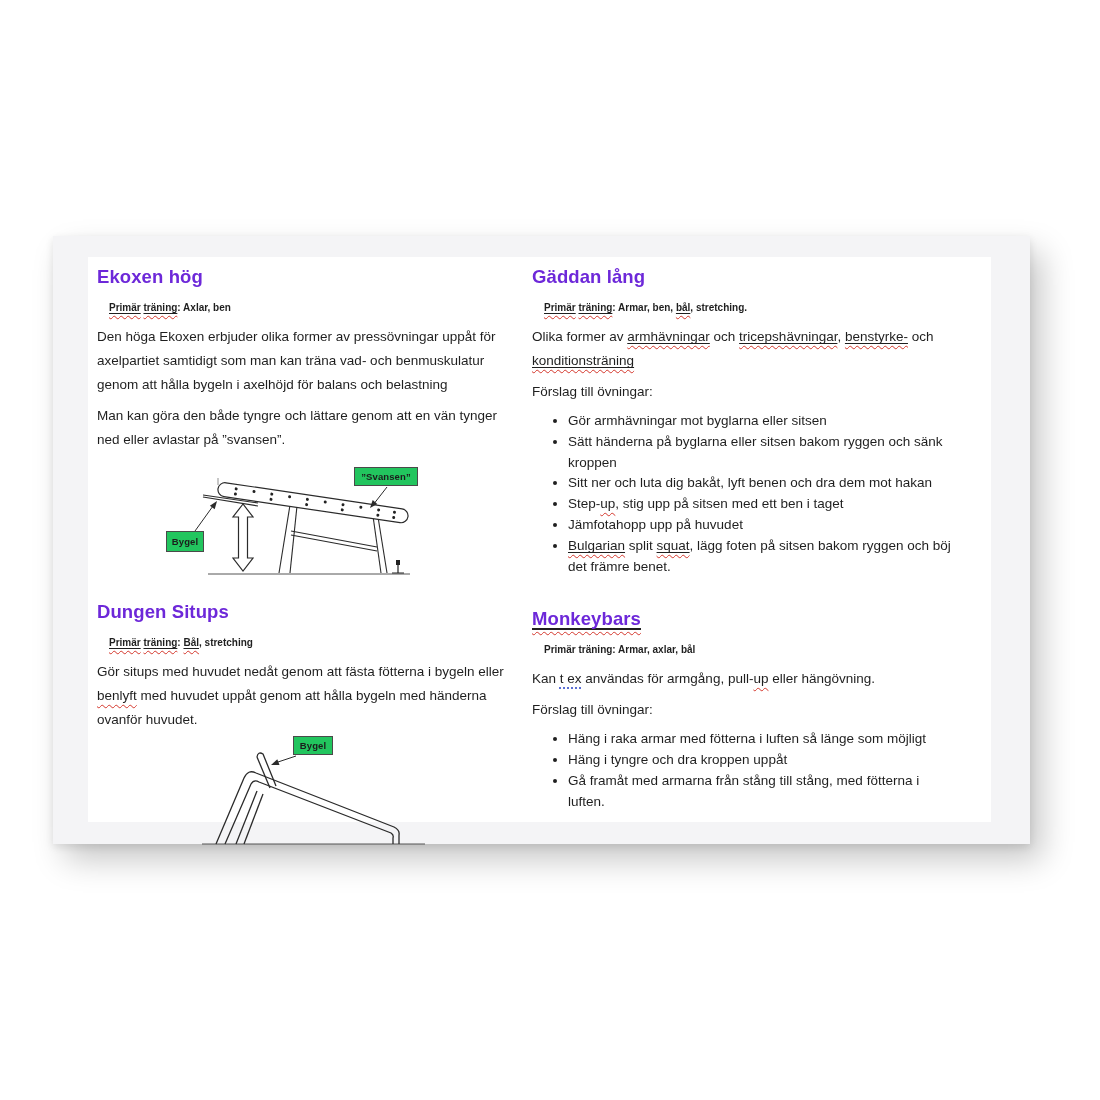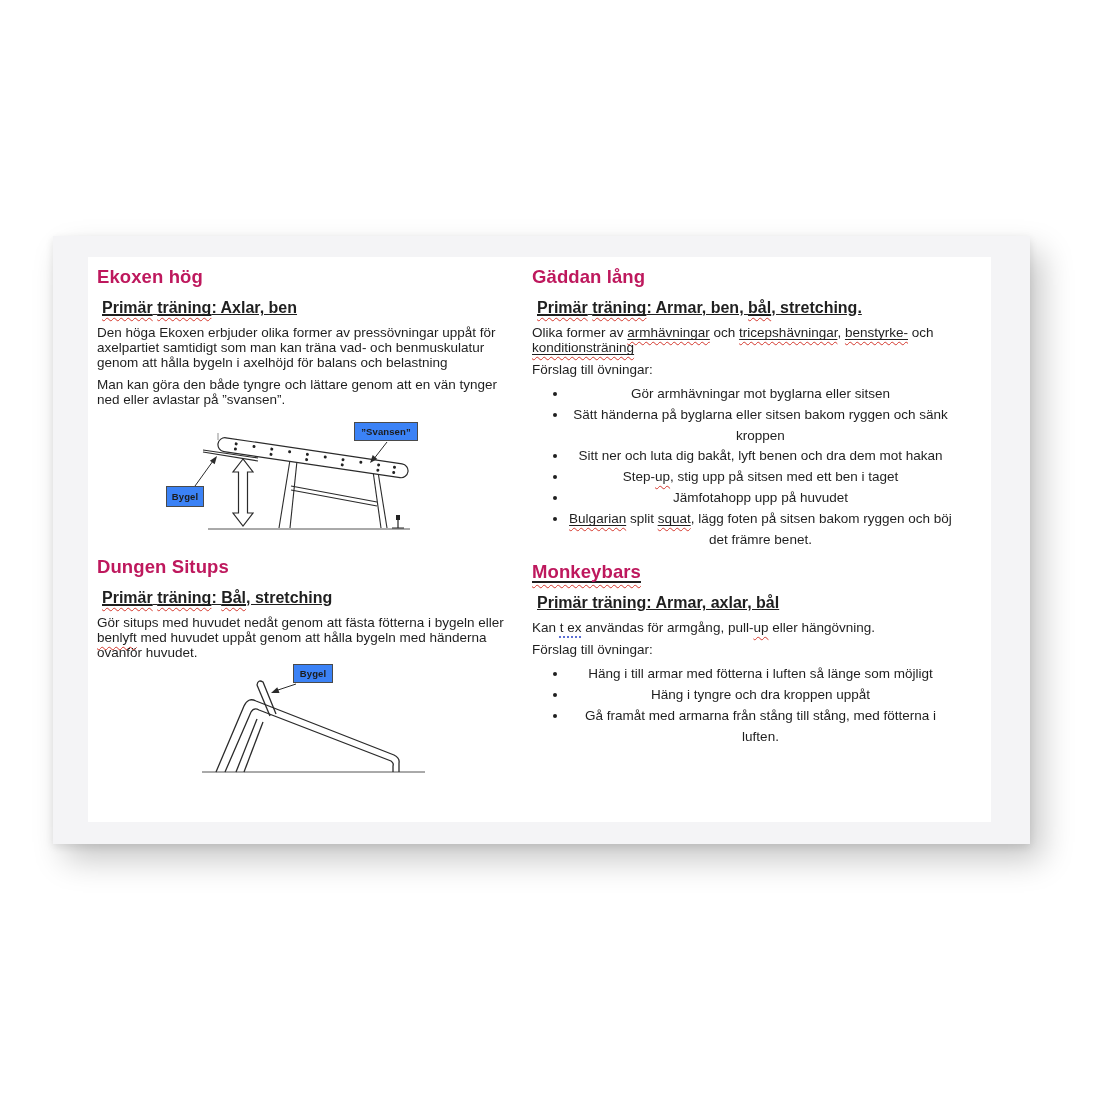--- a/index.html
+++ b/index.html
@@ -14,44 +14,44 @@
     box-shadow:0 3px 8px rgba(0,0,0,.10), 12px 16px 30px rgba(0,0,0,.22);
   }
   .panel{
     position:absolute;left:35px;top:21px;right:39px;bottom:22px;
     background:#ffffff;
   }
   .col{position:absolute;top:10px;}
   .col-left{left:9px;width:424px;}
   .col-right{left:444px;width:421px;}
   h2{
-    font-size:18.5px;line-height:20px;margin:0 0 12px;font-weight:700;color:#be185d;
+    font-size:18.5px;line-height:20px;margin:0 0 12px;font-weight:700;color:#6d28d9;
     letter-spacing:.1px;
   }
   h2.gap{margin-top:17px;}
-  h2.gap2{margin-top:12px;}
-  p{font-size:13.5px;line-height:15px;margin:0 0 7px;}
-  p.label{font-weight:700;line-height:17px;margin:0 5px 9px;font-size:16px;text-decoration:underline;}
+  h2.gap2{margin-top:32px;}
+  p{font-size:13.5px;line-height:24px;margin:0 0 7px;}
+  p.label{font-weight:700;line-height:17px;margin:0 12px 9px;font-size:10px;}
   ul{margin:2px 0 0;padding-left:36px;list-style:disc;}
-  li{font-size:13.5px;line-height:20.8px;text-align:center;}
+  li{font-size:13.5px;line-height:20.8px;}
   .u{text-decoration-line:underline;text-decoration-thickness:1.3px;
      text-underline-offset:2px;text-decoration-color:#1f1f1f;text-decoration-skip-ink:none;}
   .sp{text-decoration-line:underline;text-decoration-style:wavy;
      text-decoration-color:#d4372c;text-decoration-thickness:1px;
      text-underline-offset:4px;text-decoration-skip-ink:none;}
   .gr{text-decoration-line:underline;text-decoration-style:dotted;
      text-decoration-color:#5b6fd4;text-decoration-thickness:1.5px;
      text-underline-offset:3.5px;text-decoration-skip-ink:none;}
   h2 .u{text-decoration-thickness:2px;text-underline-offset:3px;}
   h2 .sp{text-underline-offset:6px;}
   .diagram{position:relative;}
   .d1{width:320px;height:126px;margin:0 0 0 43px;}
   .d2{width:240px;height:120px;margin:-8px 0 0 103px;}
   .dlabel{
-    position:absolute;background:#3b82f6;border:1.2px solid #4a4a4a;color:#1c1c1c;
+    position:absolute;background:#22c55e;border:1.2px solid #4a4a4a;color:#1c1c1c;
     font-size:9.5px;font-weight:700;display:flex;align-items:center;justify-content:center;
     box-sizing:border-box;letter-spacing:.1px;
   }
   svg{position:absolute;left:0;top:0;}
 </style>
 </head>
 <body>
 
 <div class="card">
   <div class="panel">
@@ -152,20 +152,20 @@
         <li>Step-<span class="sp">up</span>, stig upp på sitsen med ett ben i taget</li>
         <li>Jämfotahopp upp på huvudet</li>
         <li><span class="u"><span class="sp">Bulgarian</span></span> split <span class="u"><span class="sp">squat</span></span>, lägg foten på sitsen bakom ryggen och böj det främre benet.</li>
       </ul>
 
       <h2 class="gap2"><span class="u"><span class="sp">Monkeybars</span></span></h2>
       <p class="label">Primär träning: Armar, axlar, bål</p>
       <p>Kan <span class="gr">t ex</span> användas för armgång, pull-<span class="sp">up</span> eller hängövning.</p>
       <p>Förslag till övningar:</p>
       <ul>
-        <li>Häng i till armar med fötterna i luften så länge som möjligt</li>
+        <li>Häng i raka armar med fötterna i luften så länge som möjligt</li>
         <li>Häng i tyngre och dra kroppen uppåt</li>
         <li>Gå framåt med armarna från stång till stång, med fötterna i luften.</li>
       </ul>
     </section>
 
   </div>
 </div>
 
 </body></html>

